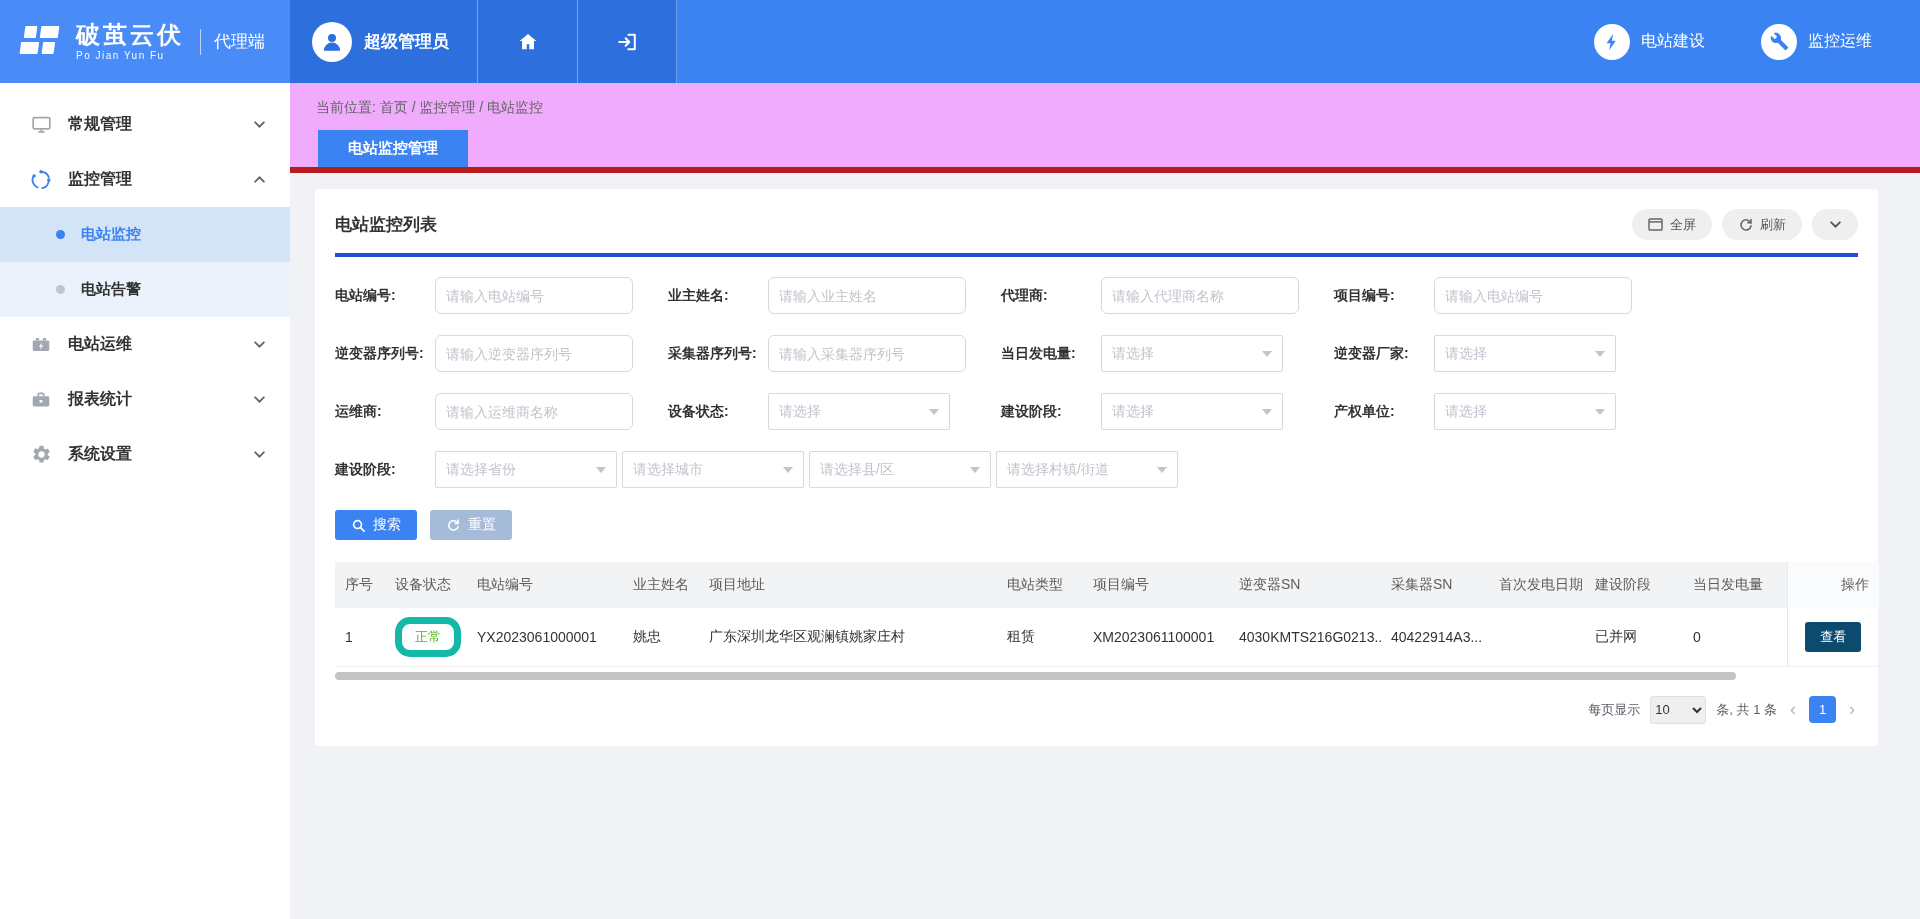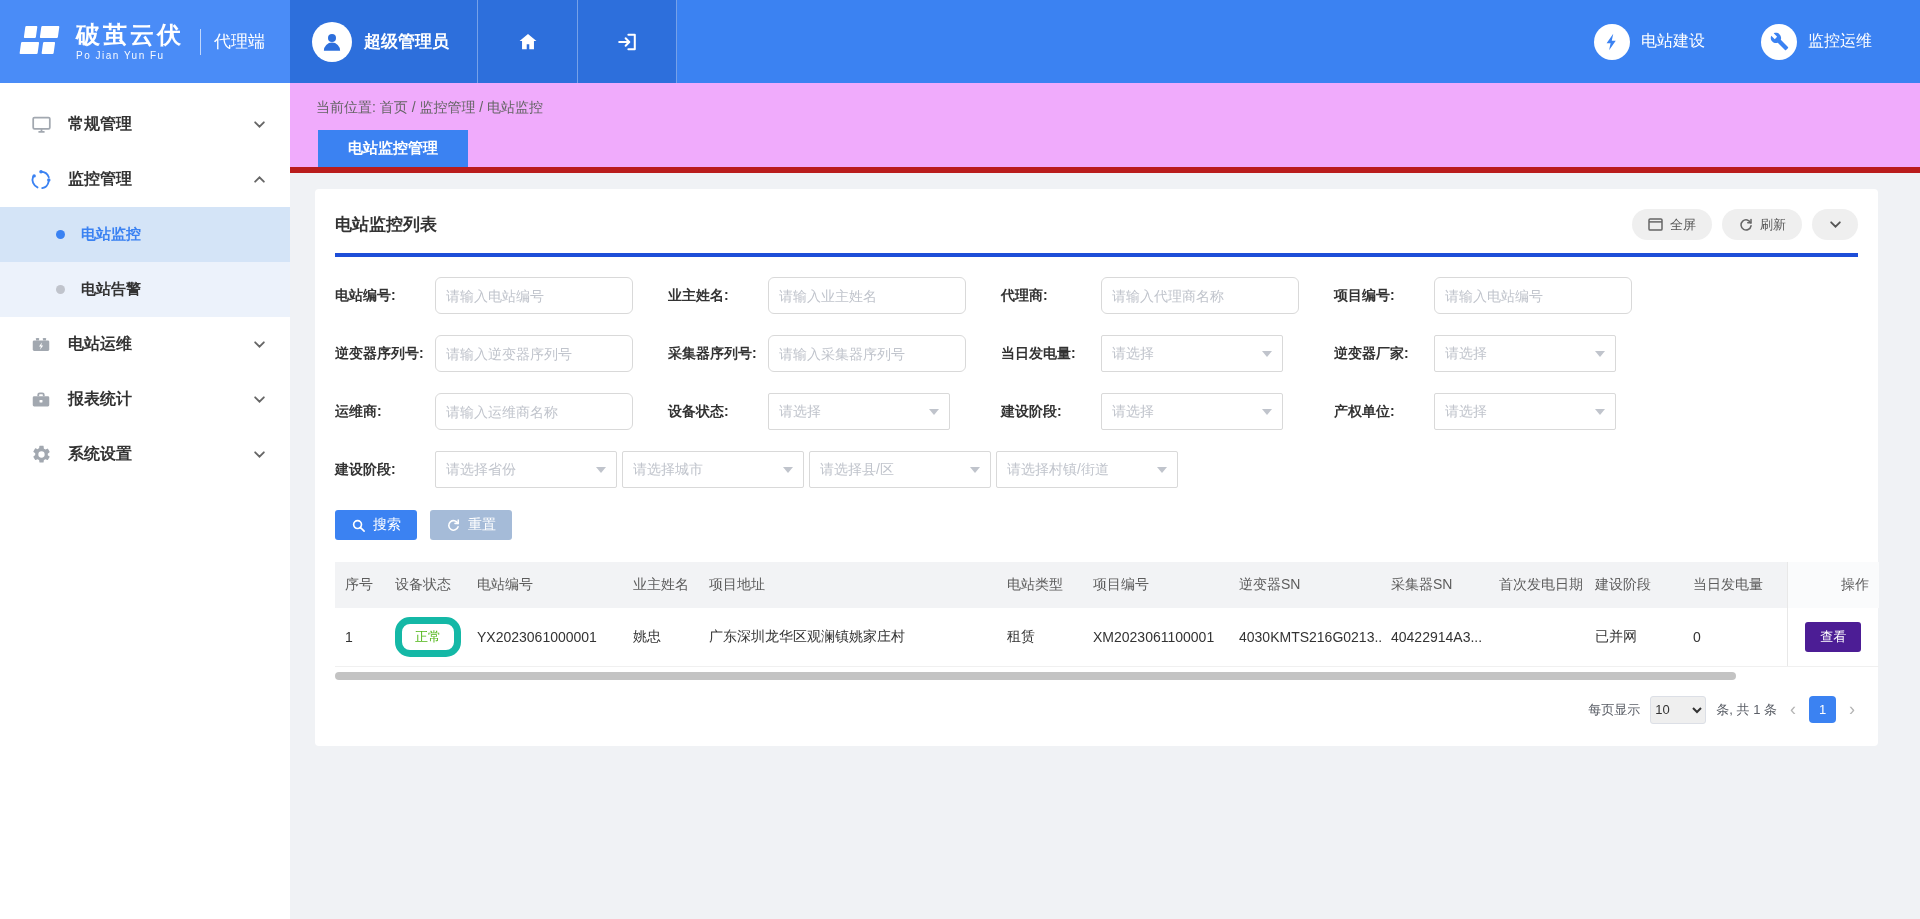--- a/index.html
+++ b/index.html
@@ -72,21 +72,21 @@
   .btn.reset { background:#a5bbd8; }
 
   
   .table-wrap { margin-top:22px; }
   table { width:100%; border-collapse:collapse; table-layout:fixed; }
   th { background:#f2f3f5; height:46px; text-align:left; font-size:14px; color:#5c5c5c; font-weight:400; padding:0 10px; white-space:nowrap; overflow:hidden; }
   td { height:58px; font-size:14px; color:#333; padding:0 10px; border-bottom:1px solid #f0f0f0; white-space:nowrap; overflow:hidden; }
   th.op { background:#fafbfc; border-left:1px solid #e8e8e8; text-align:right; }
   td.op { border-left:1px solid #e8e8e8; text-align:center; box-shadow:-5px 0 6px -5px rgba(0,0,0,.08); }
   .status-pill { display:inline-block; padding:4px 13px; border:7px solid #14b8a6; color:#52b71a; border-radius:15px; font-size:13px; }
-  .view-btn { background:#4c1d95; color:#fff; border:none; border-radius:3px; padding:6px 15px; font-size:13px; cursor:pointer; font-family:inherit; }
+  .view-btn { background:#0c4a6e; color:#fff; border:none; border-radius:3px; padding:6px 15px; font-size:13px; cursor:pointer; font-family:inherit; }
 
   .hscroll { height:8px; margin-top:5px; position:relative; }
   .hscroll .thumb { position:absolute; left:0; top:0; height:8px; width:92%; background:#c3c3c3; border-radius:4px; cursor:pointer; }
 
   
   .pagination { display:flex; justify-content:flex-end; align-items:center; gap:10px; margin-top:16px; font-size:13px; color:#5a5e66; }
   .pg-select { height:28px; width:56px; border:1px solid #dcdfe6; border-radius:3px; font-size:13px; color:#333; font-family:inherit; }
   .pg-arrow { font-size:18px; color:#b4b4b4; background:none; border:none; cursor:pointer; padding:0 3px; font-family:inherit; }
   .pg-page { width:27px; height:27px; background:#3b82f2; color:#fff; border:none; border-radius:4px; display:flex; align-items:center; justify-content:center; font-size:13px; cursor:pointer; font-family:inherit; }
 </style>

